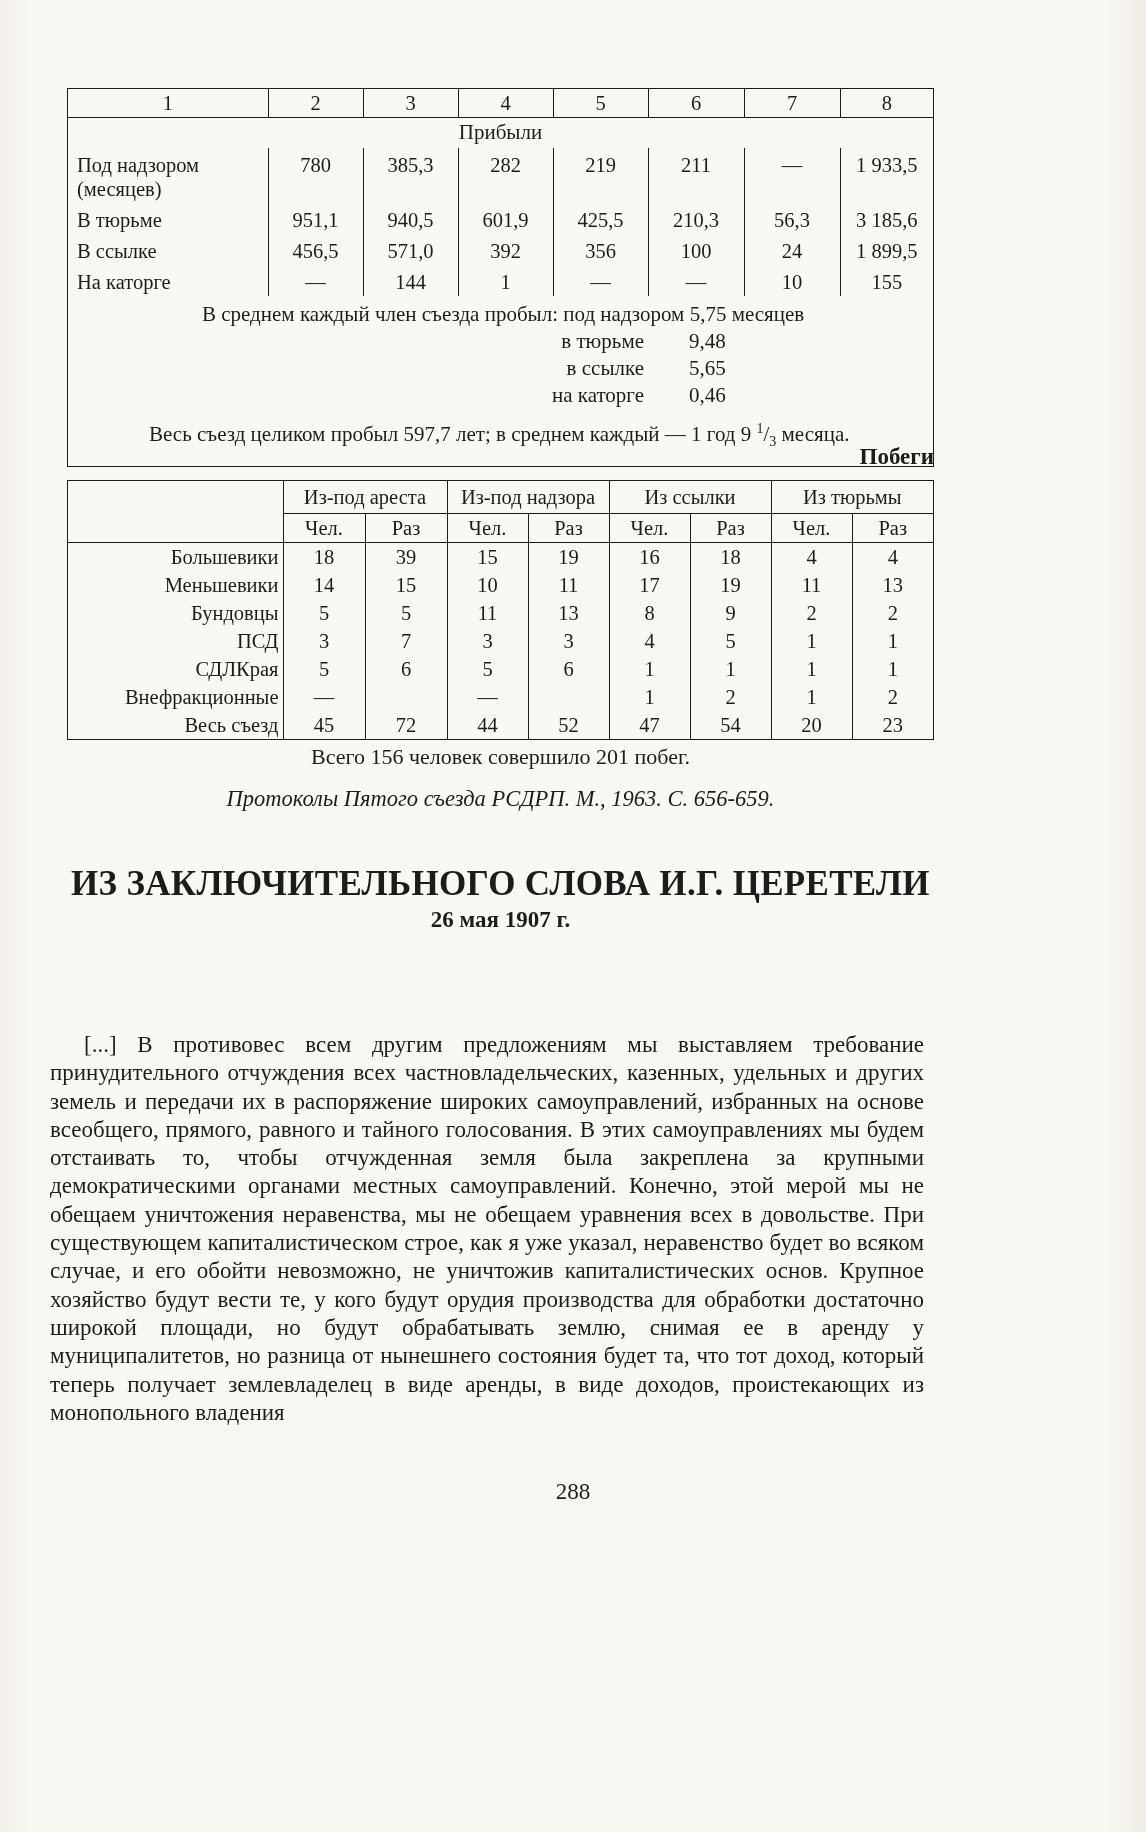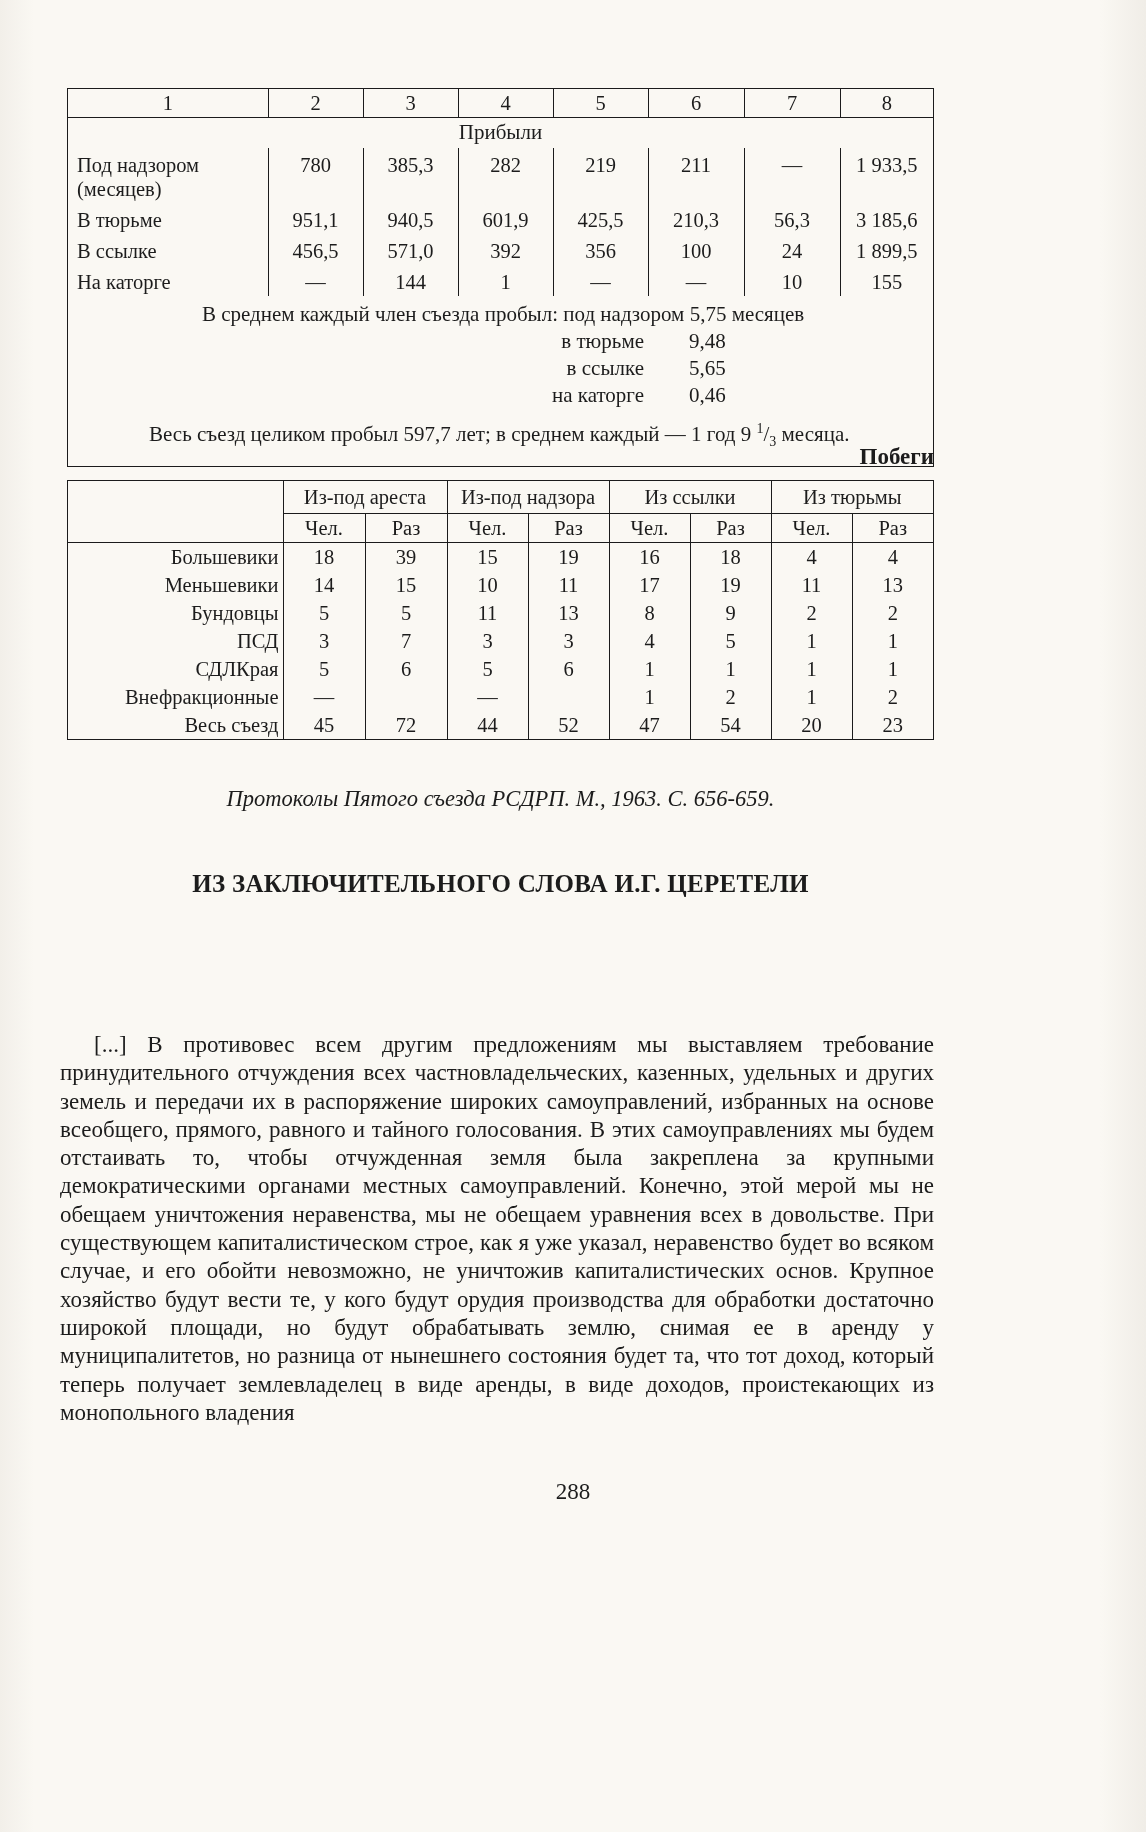--- a/index.html
+++ b/index.html
@@ -60,25 +60,25 @@
     position:absolute; top:744px; left:67px; width:867px;
     text-align:center; font-size:22px;
   }
   .citation {
     position:absolute; top:786px; left:67px; width:867px;
     text-align:center; font-style:italic; font-size:22.5px;
   }
 
   
   .article-head { position:absolute; top:867px; left:67px; width:867px; text-align:center; }
-  .article-head .tline { font-weight:bold; font-size:25px; line-height:33px; letter-spacing:.3px; }
+  .article-head .tline { font-weight:bold; font-size:35px; line-height:33px; letter-spacing:.3px; }
   .article-date { font-weight:bold; font-size:23px; margin-top:7px; }
 
   .body-text {
-    position:absolute; top:1031px; left:60px; width:874px;
+    position:absolute; top:1031px; left:50px; width:874px;
     font-size:23px; line-height:28.3px;
     text-align:justify; text-indent:34px;
     hyphens:auto;
   }
 
   .page-num {
     position:absolute; top:1479px; left:0; width:1146px;
     text-align:center; font-size:23px;
   }
 
@@ -286,24 +286,26 @@
           <td>52</td>
           <td>47</td>
           <td>54</td>
           <td>20</td>
           <td>23</td>
         </tr>
       </tbody>
     </table>
   </div>
 
+  <div class="t2-footer">Всего 156 человек совершило 201 побег.</div>
 
   <div class="citation">Протоколы Пятого съезда РСДРП. М., 1963. С. 656-659.</div>
 
   <div class="article-head">
     <div class="tline">ИЗ ЗАКЛЮЧИТЕЛЬНОГО СЛОВА И.Г. ЦЕРЕТЕЛИ</div>
+    <div class="article-date">26 мая 1907 г.</div>
   </div>
 
   <div class="body-text" lang="ru">[...] В противовес всем другим предложениям мы выставляем требование принудительного отчуждения всех частновладельческих, казенных, удельных и других земель и передачи их в распоряжение широких самоуправлений, избранных на основе всеобщего, прямого, равного и тайного голосования. В этих самоуправлениях мы будем отстаивать то, чтобы отчужденная земля была закреплена за крупными демократическими органами местных самоуправлений. Конечно, этой мерой мы не обещаем уничтожения неравенства, мы не обещаем уравнения всех в довольстве. При существующем капиталистическом строе, как я уже указал, неравенство будет во всяком случае, и его обойти невозможно, не уничтожив капиталистических основ. Крупное хозяйство будут вести те, у кого будут орудия производства для обработки достаточно широкой площади, но будут обрабатывать землю, снимая ее в аренду у муниципалитетов, но разница от нынешнего состояния будет та, что тот доход, который теперь получает землевладелец в виде аренды, в виде доходов, проистекающих из монопольного владения</div>
 
   <div class="page-num">288</div>
 
 </div>
 
 </body></html>

